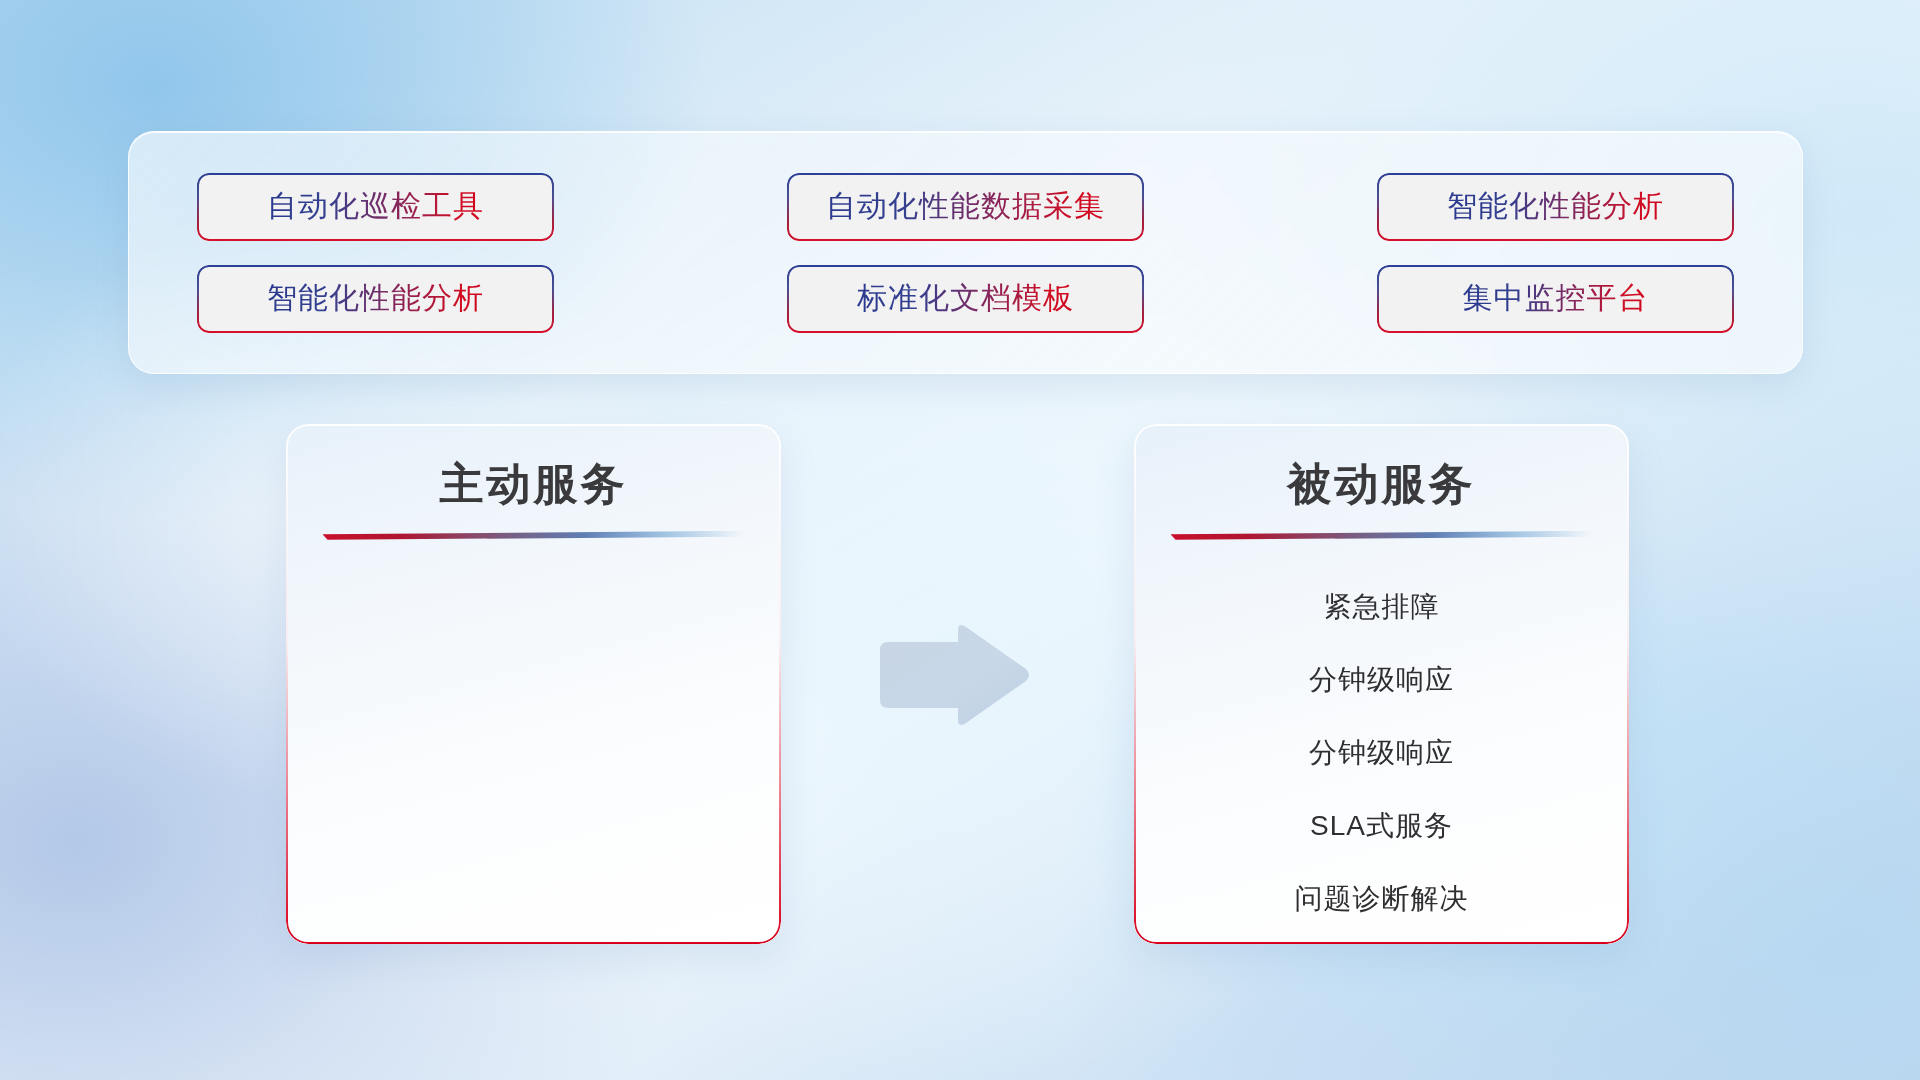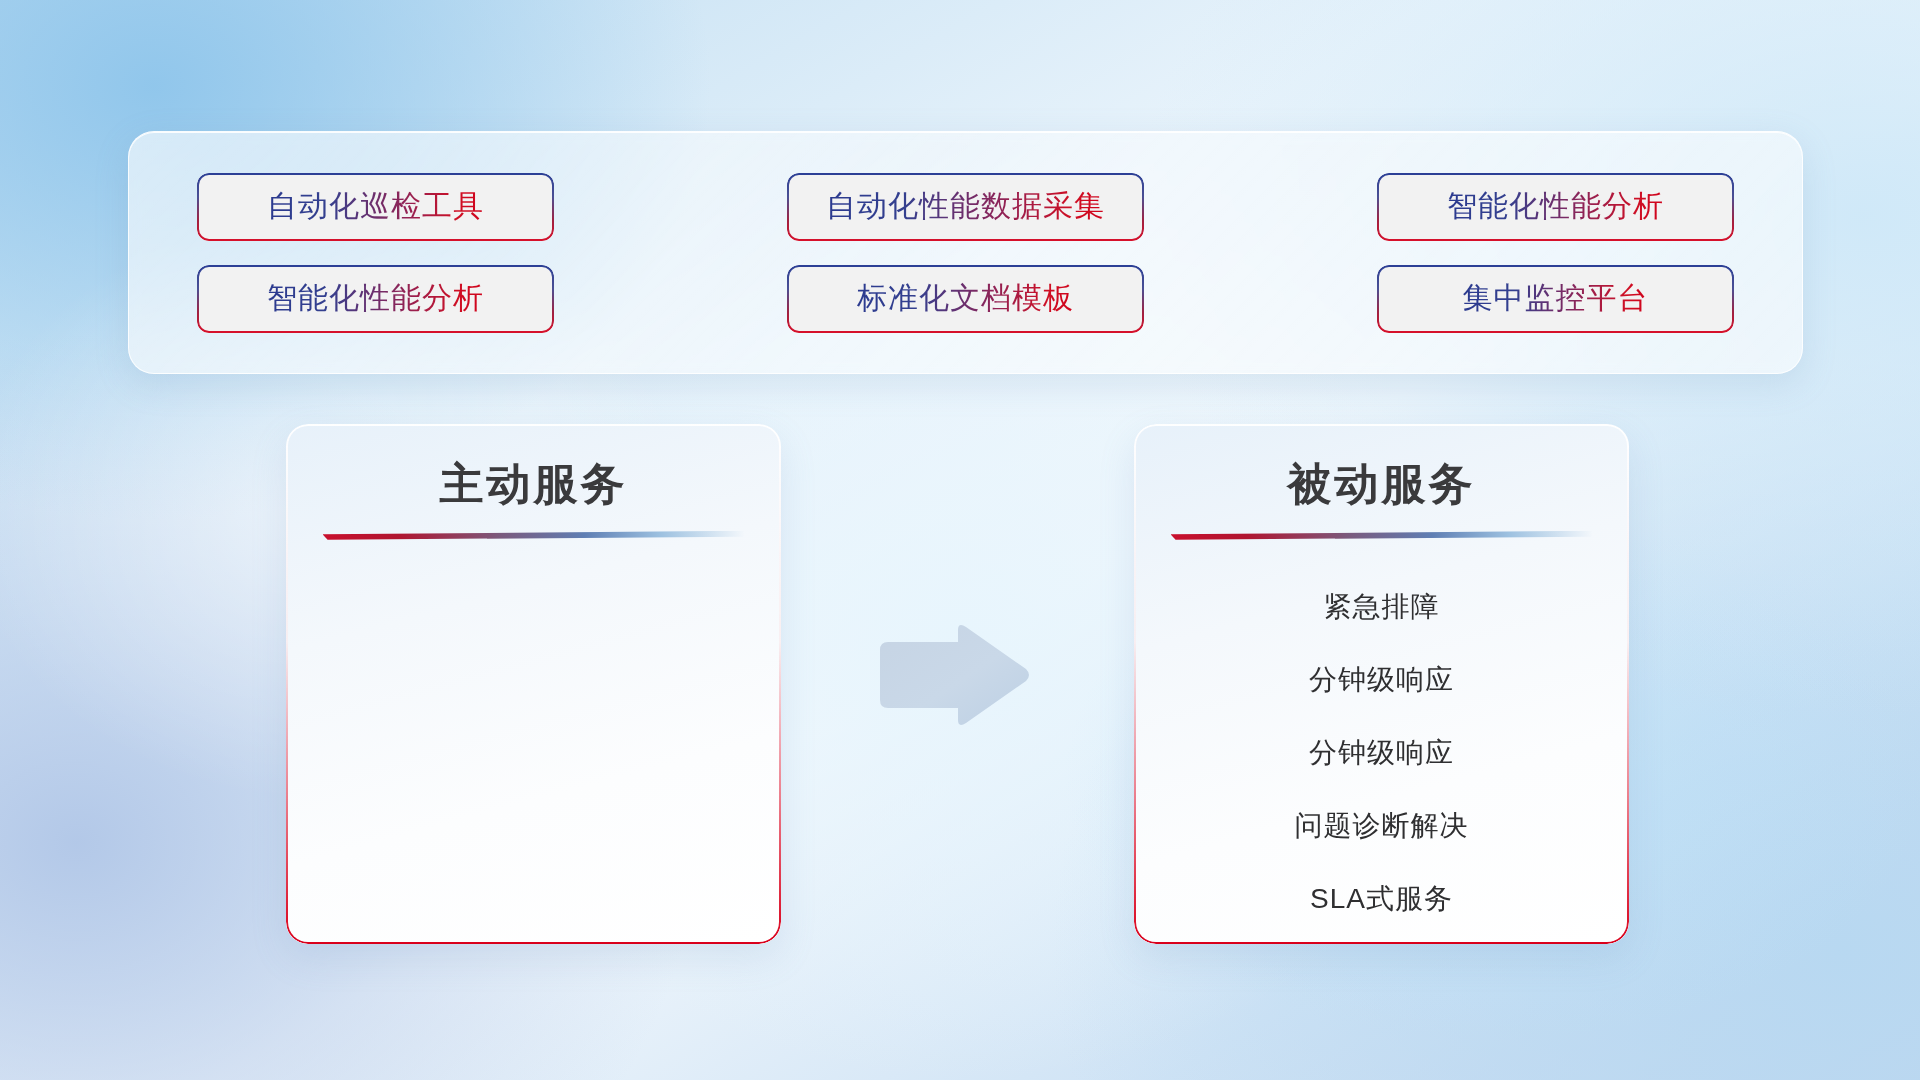--- a/index.html
+++ b/index.html
@@ -232,19 +232,19 @@
   </div>
 
   <div class="card card-right">
     <div class="card-inner">
       <div class="card-title">被动服务</div>
       <div class="card-divider"></div>
       <div class="card-list">
         <div class="card-list-item">紧急排障</div>
         <div class="card-list-item">分钟级响应</div>
         <div class="card-list-item">分钟级响应</div>
+        <div class="card-list-item">SLA式服务</div>
         <div class="card-list-item">问题诊断解决</div>
-        <div class="card-list-item">SLA式服务</div>
       </div>
     </div>
   </div>
 
 </div>
 
 </body></html>

